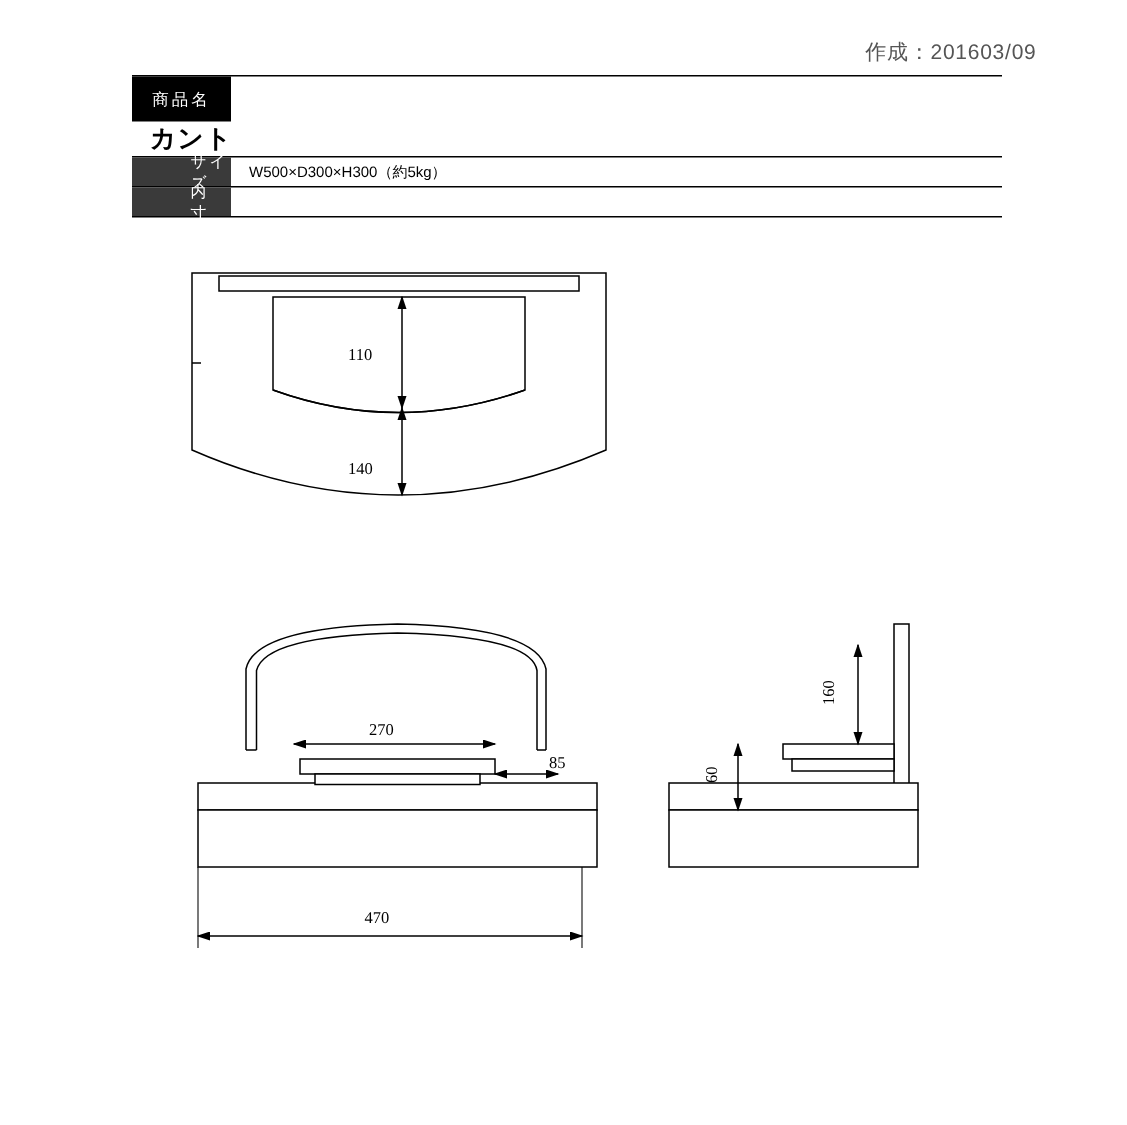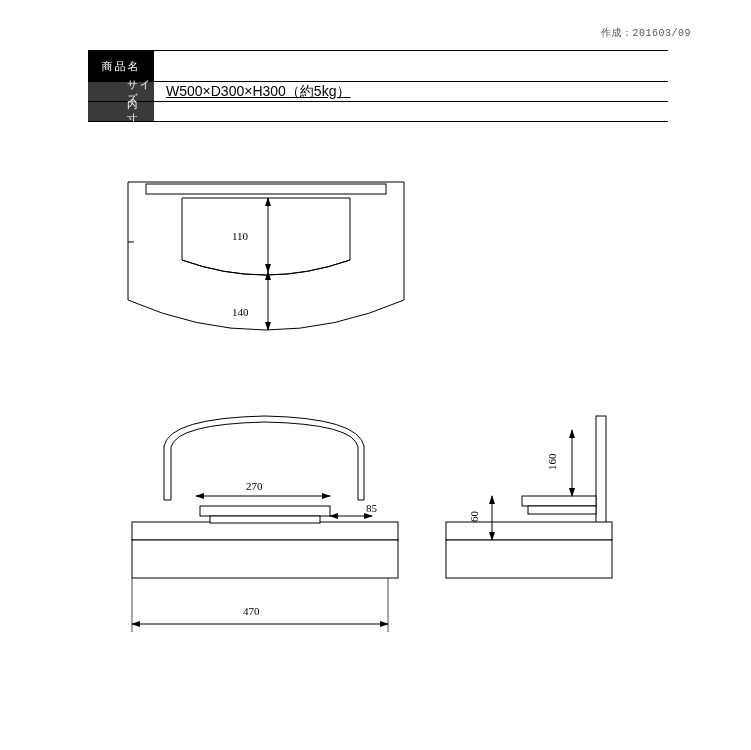--- a/index.html
+++ b/index.html
@@ -15,24 +15,24 @@
     position: relative;
     width: 751px;
     height: 750px;
     background: #ffffff;
     overflow: hidden;
   }
   .date-stamp {
     position: absolute;
     top: 26px;
     right: 60px;
-    font-size: 10px;
+    font-size: 14px;
     color: #555555;
     letter-spacing: 0.5px;
-    font-family: Liberation Mono, monospace;
+    font-family: Liberation Sans, sans-serif;
     white-space: nowrap;
   }
   
   .spec-table {
     position: absolute;
     left: 88px;
     top: 50px;
     width: 580px;
   }
   .spec-row {
@@ -75,22 +75,21 @@
     font-size: 11px;
     box-sizing: border-box;
   }
   .spec-row.name .spec-value {
     font-size: 17px;
     font-weight: bold;
     letter-spacing: 1px;
   }
   .spec-row.size .spec-value,
   .spec-row.inner .spec-value {
-    font-size: 14px;
-    text-decoration: underline;
+    font-size: 10px;
   }
   
   #drawing {
     position: absolute;
     left: 0;
     top: 0;
     width: 751px;
     height: 750px;
   }
   .dim-text {
@@ -102,20 +101,21 @@
 </head>
 <body>
 
 <div id="page">
 
   <div class="date-stamp">作成：201603/09</div>
 
   <div class="spec-table">
     <div class="spec-row name first">
       <div class="spec-label">商品名</div>
+      <div class="spec-value">カント</div>
     </div>
     <div class="spec-row size">
       <div class="spec-label">サイズ</div>
       <div class="spec-value">W500×D300×H300（約5kg）</div>
     </div>
     <div class="spec-row inner">
       <div class="spec-label">内　寸</div>
     </div>
   </div>
 

